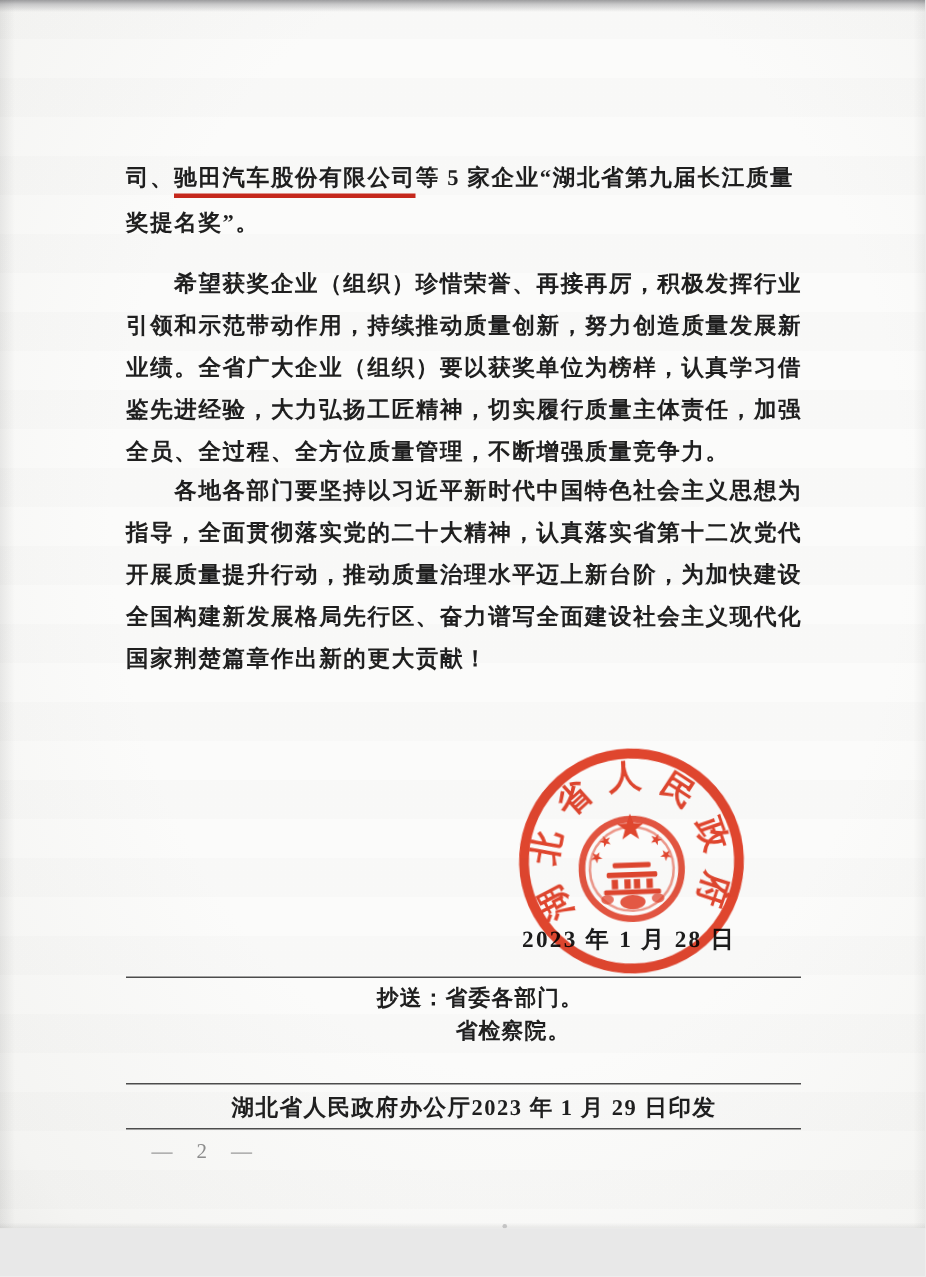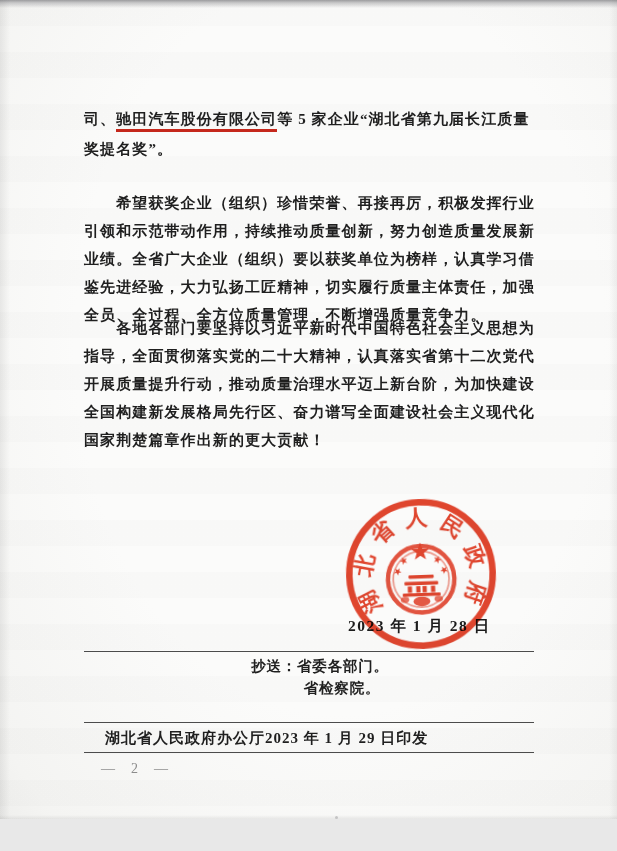--- a/index.html
+++ b/index.html
@@ -72,21 +72,21 @@
   .rule1 { top:651px; }
   .rule2 { top:722px; }
   .rule3 { top:752px; }
 
   .cc-block { position:absolute; left:105px; top:655px; width:430px;text-align:center; }
   .cc-line { font-size:14.5px; line-height:22px; letter-spacing:.8px; font-weight:600; white-space:pre; }
   .cc-indent { padding-left:44px; }
 
   .footer-row {
     position:absolute; left:105px; top:729px; width:422px;
-    display:flex; justify-content:flex-start; align-items:center;
+    display:flex; justify-content:center; align-items:center;
   }
   .footer-row .ftext { font-size:15px; letter-spacing:1px; font-weight:600; white-space:pre; }
 
   .page-number {
     position:absolute; left:101px; top:761px;
     font-size:14px; letter-spacing:3px; color:#8c8c8c; white-space:pre;
   }
 
   .speck { position:absolute; background:#c4c4c4; border-radius:50%; }
   .speck1 { left:335px; top:816px; width:3px; height:3px; }
@@ -100,21 +100,21 @@
   <div class="edge-left"></div>
   <div class="edge-right"></div>
   <div class="edge-bottom"></div>
   <div class="scan-bands"></div>
 
   <div class="textblock opening" style="top:104px">
     <div class="tline"><span>司、</span><span class="company-underline">驰田汽车股份有限公司</span><span>等 5 家企业“湖北省第九届长江质量</span></div>
     <div class="tline">奖提名奖”。</div>
   </div>
 
-  <div class="textblock" style="top:189px">
+  <div class="textblock" style="top:176px">
       <div class="tline">　　希望获奖企业（组织）珍惜荣誉、再接再厉，积极发挥行业</div>
       <div class="tline">引领和示范带动作用，持续推动质量创新，努力创造质量发展新</div>
       <div class="tline">业绩。全省广大企业（组织）要以获奖单位为榜样，认真学习借</div>
       <div class="tline">鉴先进经验，大力弘扬工匠精神，切实履行质量主体责任，加强</div>
       <div class="tline">全员、全过程、全方位质量管理，不断增强质量竞争力。</div>
     </div>
 
   <div class="textblock" style="top:314px">
       <div class="tline">　　各地各部门要坚持以习近平新时代中国特色社会主义思想为</div>
       <div class="tline">指导，全面贯彻落实党的二十大精神，认真落实省第十二次党代</div>

